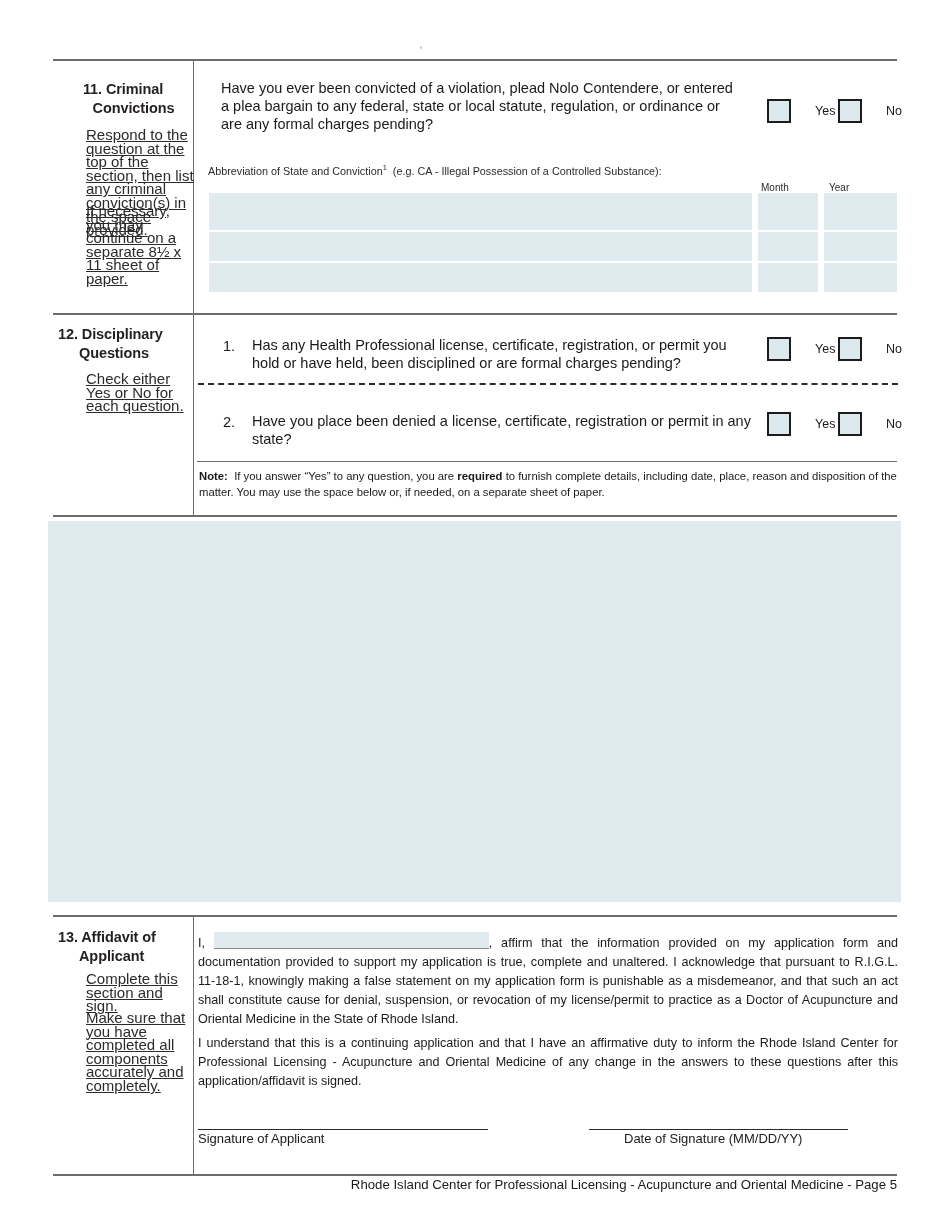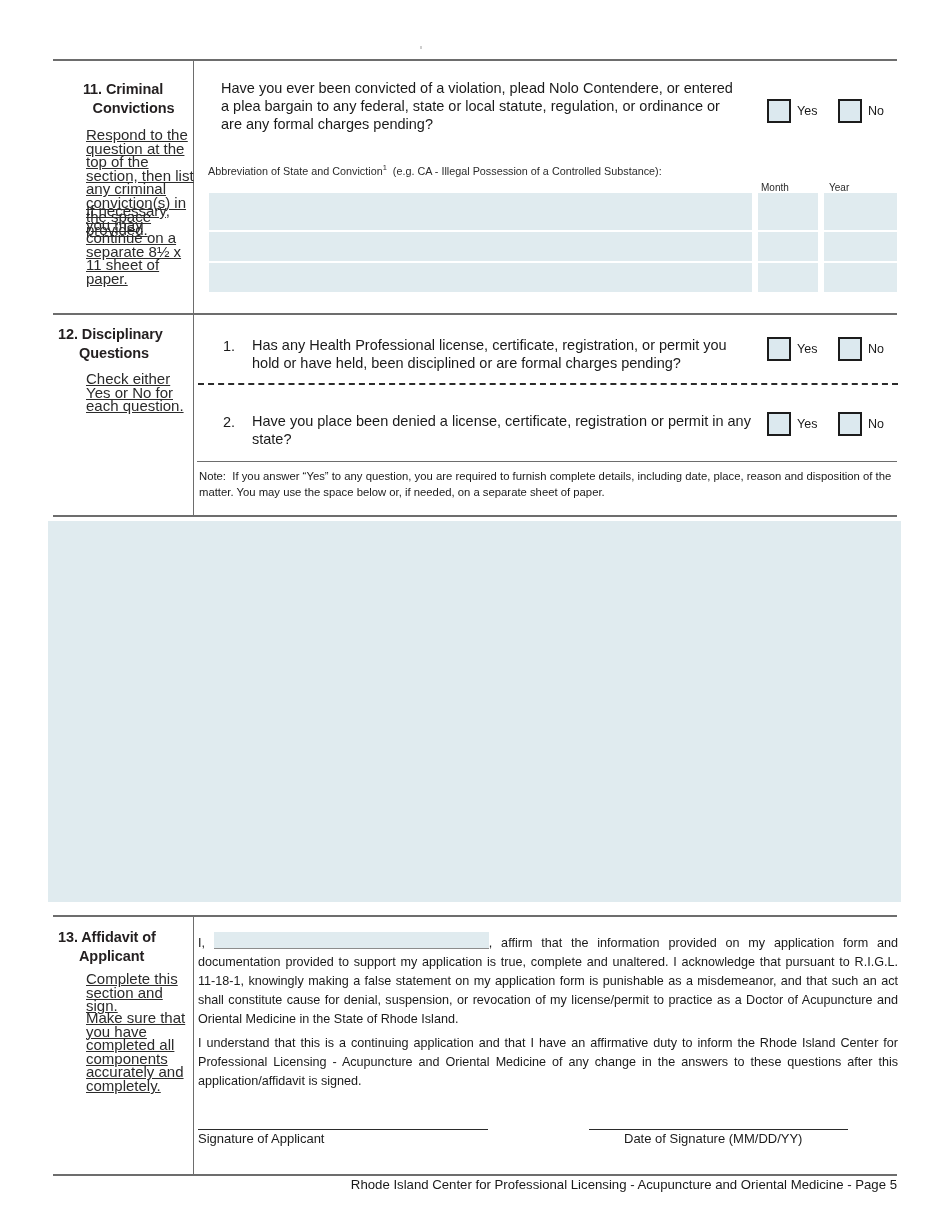--- a/index.html
+++ b/index.html
@@ -74,42 +74,42 @@
     position: absolute;
     font-size: 10px;
     color: #2b2b2b;
   }
 
   
   .ckgroup {
     position: absolute;
     display: flex;
     align-items: center;
-    gap: 6px;
+    gap: 24px;
   }
   .ckbox {
     width: 24px;
     height: 24px;
     background: #dce9ef;
     border: 2.5px solid #1c1c1c;
     box-sizing: border-box;
   }
   .cklabel {
     font-size: 12.5px;
     color: #1a1a1a;
   }
 
   
   .note-block {
     position: absolute;
     font-size: 11.3px;
     line-height: 16px;
     color: #1a1a1a;
   }
-  .note-block b { font-weight: normal; }
+  .note-block b { font-weight: bold; }
 
   
   .aff-para {
     position: absolute;
     font-size: 12.6px;
     line-height: 19px;
     color: #1a1a1a;
     text-align: justify;
   }
   .sig-line {

